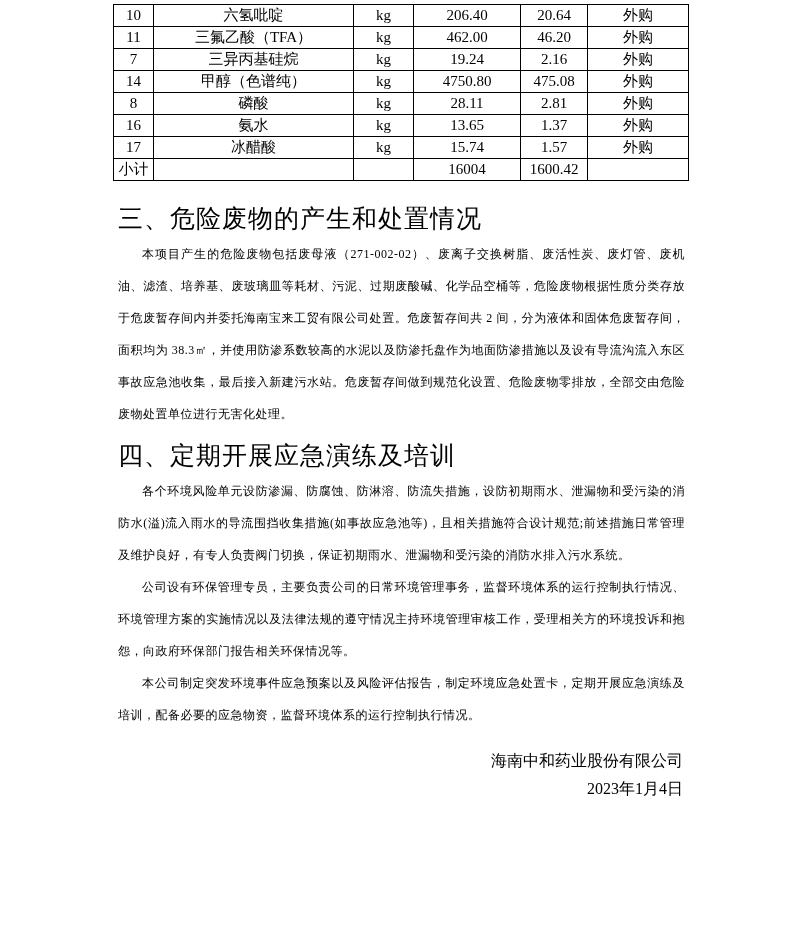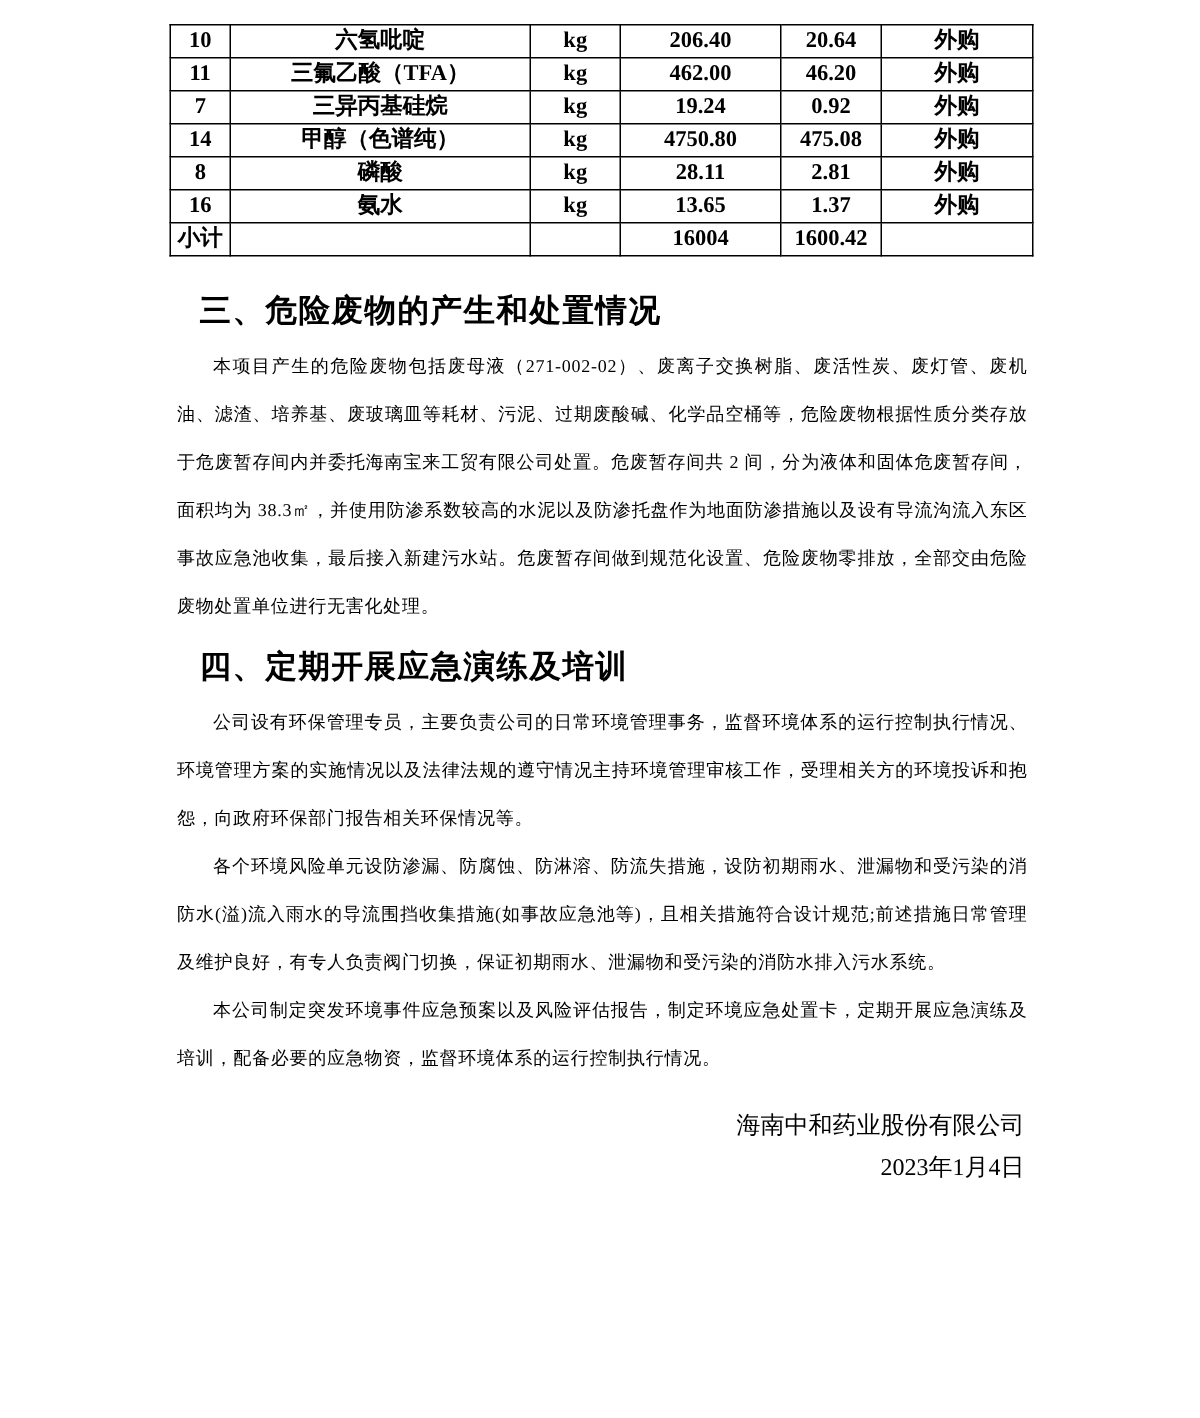--- a/index.html
+++ b/index.html
@@ -11,22 +11,21 @@
     font-family: "Liberation Serif", "DejaVu Serif", serif;
     overflow: hidden;
   }
   .page { width: 800px; height: 945px; position: relative; }
 
   
   table.materials {
     border-collapse: collapse;
     table-layout: fixed;
     margin-left: 113px;
-    margin-top: 16px;
-    font-weight: bold;
+    margin-top: 4px;
   }
   table.materials td {
     border: 1.5px solid #000;
     height: 22px;
     padding: 0 2px;
     text-align: center;
     vertical-align: middle;
     font-size: 15px;
     line-height: 1;
     overflow: hidden;
@@ -39,23 +38,23 @@
   col.c-store  { width: 67px; }
   col.c-source { width: 101px; }
 
   
   .content {
     margin-left: 118px;
     width: 567px;
   }
   h2.sec-heading {
     font-family: "Liberation Sans", "DejaVu Sans", sans-serif;
-    font-size: 21px;
-    font-weight: bold;
-    margin: 24px 0 7px 15px;
+    font-size: 25px;
+    font-weight: normal;
+    margin: 24px 0 7px 0;
     line-height: 26px;
     letter-spacing: 1px;
   }
   h2.sec-heading.second { margin-top: 12px; }
   p.body-par {
     font-size: 12px;
     line-height: 32px;
     text-align: justify;
     text-indent: 2em;
     margin: 0;
@@ -100,21 +99,21 @@
         <td>kg</td>
         <td>462.00</td>
         <td>46.20</td>
         <td>外购</td>
       </tr>
       <tr>
         <td>7</td>
         <td>三异丙基硅烷</td>
         <td>kg</td>
         <td>19.24</td>
-        <td>0.92</td>
+        <td>2.16</td>
         <td>外购</td>
       </tr>
       <tr>
         <td>14</td>
         <td>甲醇（色谱纯）</td>
         <td>kg</td>
         <td>4750.80</td>
         <td>475.08</td>
         <td>外购</td>
       </tr>
@@ -128,41 +127,49 @@
       </tr>
       <tr>
         <td>16</td>
         <td>氨水</td>
         <td>kg</td>
         <td>13.65</td>
         <td>1.37</td>
         <td>外购</td>
       </tr>
       <tr>
+        <td>17</td>
+        <td>冰醋酸</td>
+        <td>kg</td>
+        <td>15.74</td>
+        <td>1.57</td>
+        <td>外购</td>
+      </tr>
+      <tr>
         <td>小计</td>
         <td></td>
         <td></td>
         <td>16004</td>
         <td>1600.42</td>
         <td></td>
       </tr>
     </tbody>
   </table>
 
   <div class="content">
 
     <section>
       <h2 class="sec-heading">三、危险废物的产生和处置情况</h2>
       <p class="body-par">本项目产生的危险废物包括废母液（271-002-02）、废离子交换树脂、废活性炭、废灯管、废机油、滤渣、培养基、废玻璃皿等耗材、污泥、过期废酸碱、化学品空桶等，危险废物根据性质分类存放于危废暂存间内并委托海南宝来工贸有限公司处置。危废暂存间共 2 间，分为液体和固体危废暂存间，面积均为 38.3㎡，并使用防渗系数较高的水泥以及防渗托盘作为地面防渗措施以及设有导流沟流入东区事故应急池收集，最后接入新建污水站。危废暂存间做到规范化设置、危险废物零排放，全部交由危险废物处置单位进行无害化处理。</p>
     </section>
 
     <section>
       <h2 class="sec-heading second">四、定期开展应急演练及培训</h2>
+      <p class="body-par">各个环境风险单元设防渗漏、防腐蚀、防淋溶、防流失措施，设防初期雨水、泄漏物和受污染的消防水(溢)流入雨水的导流围挡收集措施(如事故应急池等)，且相关措施符合设计规范;前述措施日常管理及维护良好，有专人负责阀门切换，保证初期雨水、泄漏物和受污染的消防水排入污水系统。</p>
       <p class="body-par">公司设有环保管理专员，主要负责公司的日常环境管理事务，监督环境体系的运行控制执行情况、环境管理方案的实施情况以及法律法规的遵守情况主持环境管理审核工作，受理相关方的环境投诉和抱怨，向政府环保部门报告相关环保情况等。</p>
-      <p class="body-par">各个环境风险单元设防渗漏、防腐蚀、防淋溶、防流失措施，设防初期雨水、泄漏物和受污染的消防水(溢)流入雨水的导流围挡收集措施(如事故应急池等)，且相关措施符合设计规范;前述措施日常管理及维护良好，有专人负责阀门切换，保证初期雨水、泄漏物和受污染的消防水排入污水系统。</p>
       <p class="body-par">本公司制定突发环境事件应急预案以及风险评估报告，制定环境应急处置卡，定期开展应急演练及培训，配备必要的应急物资，监督环境体系的运行控制执行情况。</p>
     </section>
 
     <div class="footer">
       <div class="sig-line">海南中和药业股份有限公司</div>
       <div class="sig-line">2023年1月4日</div>
     </div>
 
   </div>
 </div>

